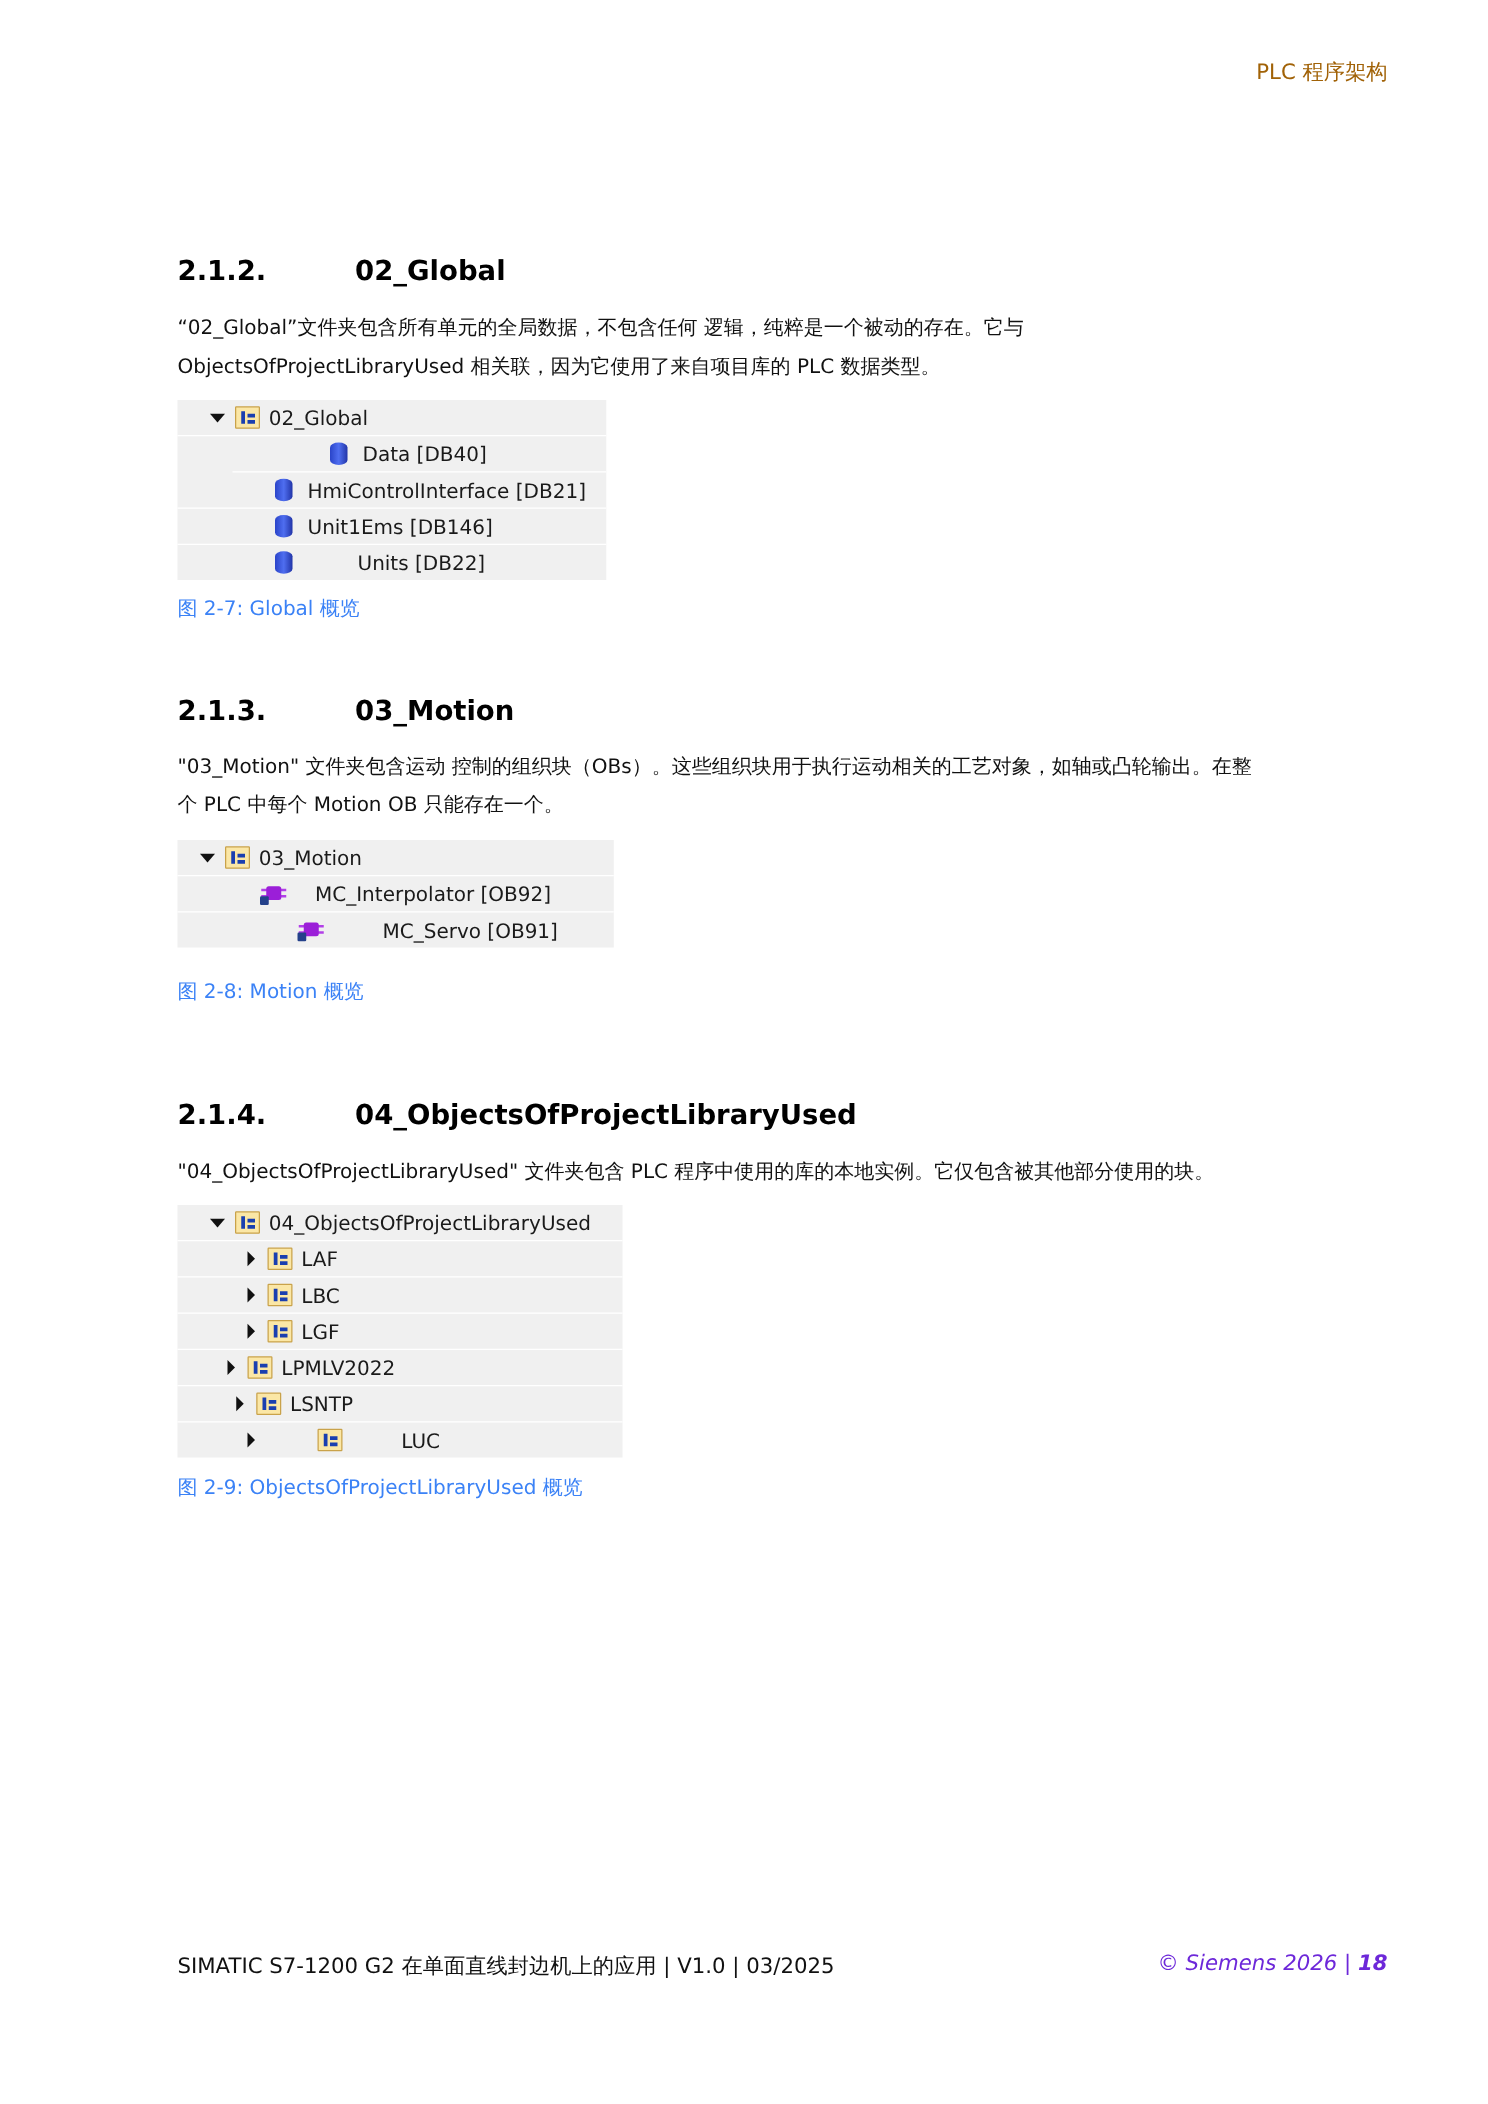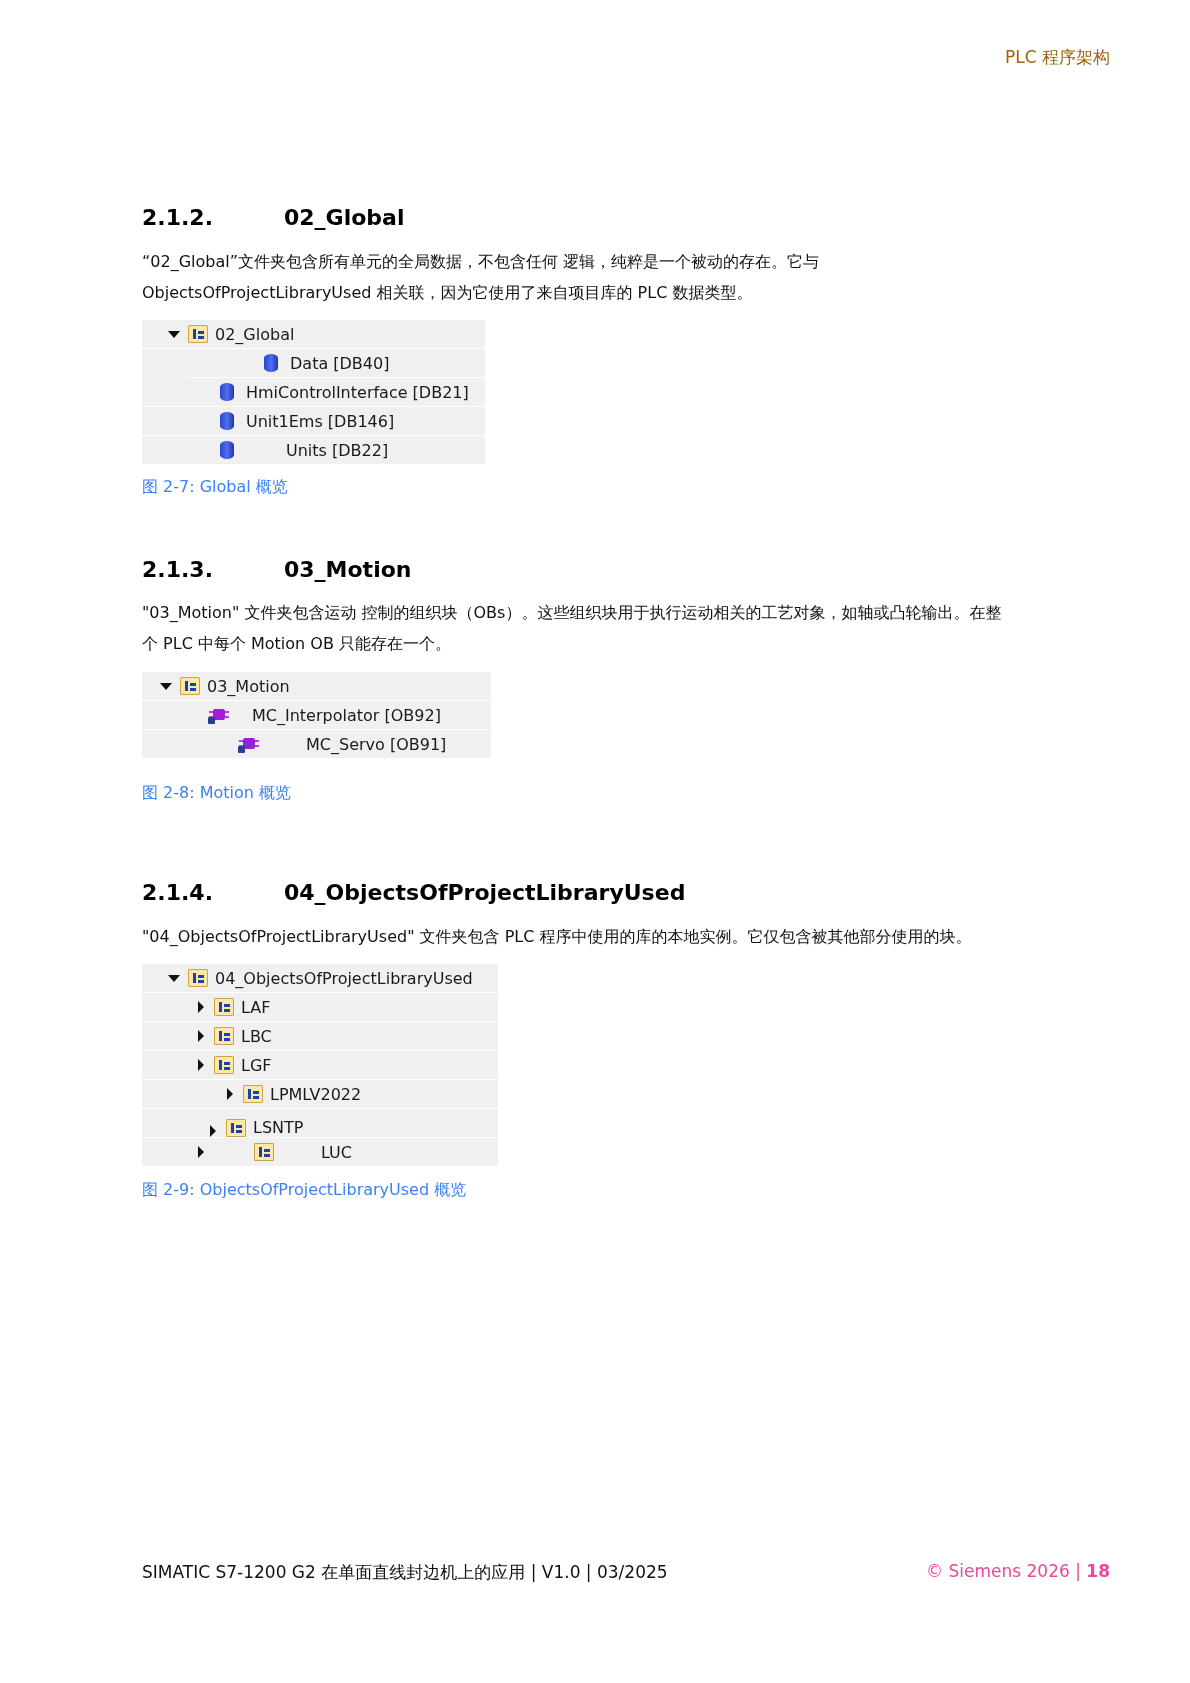--- a/index.html
+++ b/index.html
@@ -24,21 +24,21 @@
   .folder::before { content:""; position:absolute; left:4px; top:3px; width:3px; height:10px; background:#1a3fb0; }
   .folder::after { content:""; position:absolute; left:9px; top:5px; width:6px; height:3px; background:#1a3fb0;
                    box-shadow:0 5px 0 #1a3fb0; }
   .db { width:14px; height:18px; background:linear-gradient(90deg,#2a44c9,#4f6ef0 50%,#2235a8);
         border-radius:7px/4px; margin-right:12px; }
   .ob { width:22px; height:18px; position:relative; margin-right:6px; }
   .ob .body { position:absolute; left:5px; top:3px; width:12px; height:11px; background:#9b1fd8; border-radius:2px; }
   .ob .pin { position:absolute; left:1px; top:5px; width:20px; height:2px; background:#b23fe8; box-shadow:0 5px 0 #b23fe8; }
   .ob .lock { position:absolute; left:0; top:11px; width:7px; height:7px; background:#24418a; border-radius:1px; }
   .footer-left { left:142px; top:1561px; font-size:17px; color:#111; white-space:nowrap; }
-  .footer-right { right:80px; top:1561px; font-size:17px; color:#ec4899; white-space:nowrap; }
+  .footer-right { right:80px; top:1561px; font-size:17px; color:#6d28d9; white-space:nowrap;font-style:italic; }
   .footer-right b { font-weight:bold; }
 </style>
 </head>
 <body>
 
 <div class="abs running-header">PLC 程序架构</div>
 
 <div class="abs h3" style="top:205px;">
   <span class="num">2.1.2.</span><span>02_Global</span>
 </div>
@@ -123,26 +123,26 @@
   <div class="row" style="padding-left:56px;">
     <span class="tri-right"></span>
     <span class="folder"></span>
     <span>LBC</span>
   </div>
   <div class="row" style="padding-left:56px;">
     <span class="tri-right"></span>
     <span class="folder"></span>
     <span>LGF</span>
   </div>
-  <div class="row" style="padding-left:85px;">
+  <div class="row" style="padding-left:40px;">
     <span class="tri-right"></span>
     <span class="folder"></span>
     <span>LPMLV2022</span>
   </div>
-  <div class="row" style="padding-left:68px;align-items:flex-end;">
+  <div class="row" style="padding-left:47px;">
     <span class="tri-right"></span>
     <span class="folder"></span>
     <span>LSNTP</span>
   </div>
   <div class="row" style="padding-left:56px;">
     <span class="tri-right"></span>
     <span class="folder"></span>
     <span>LUC</span>
   </div>
 </div>

